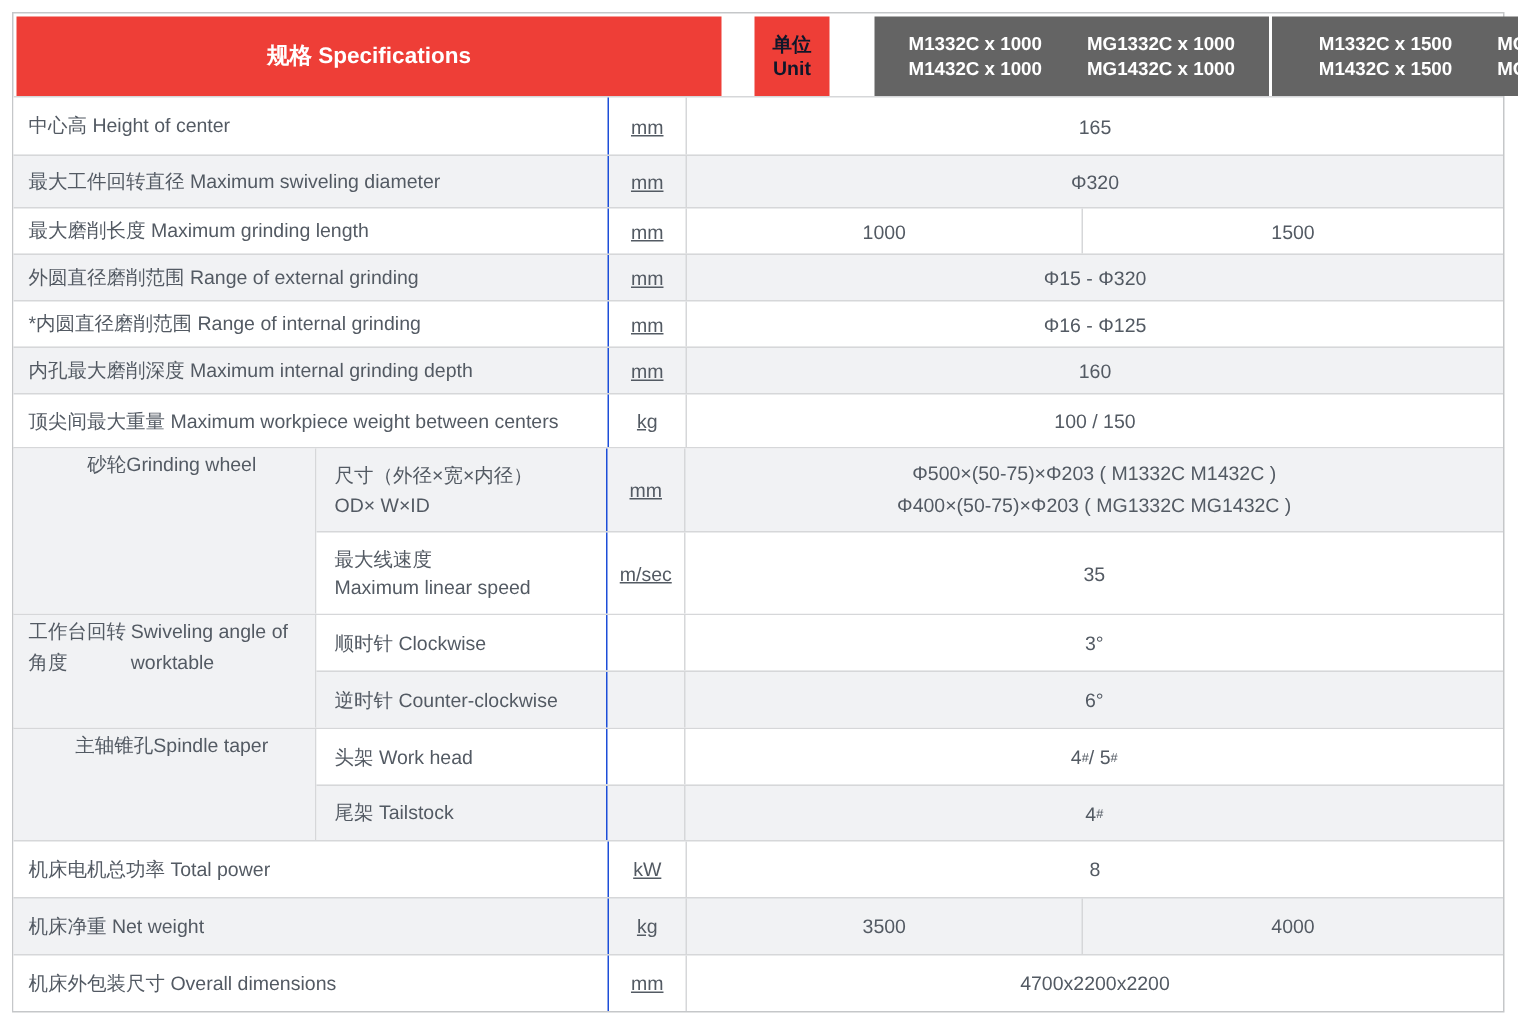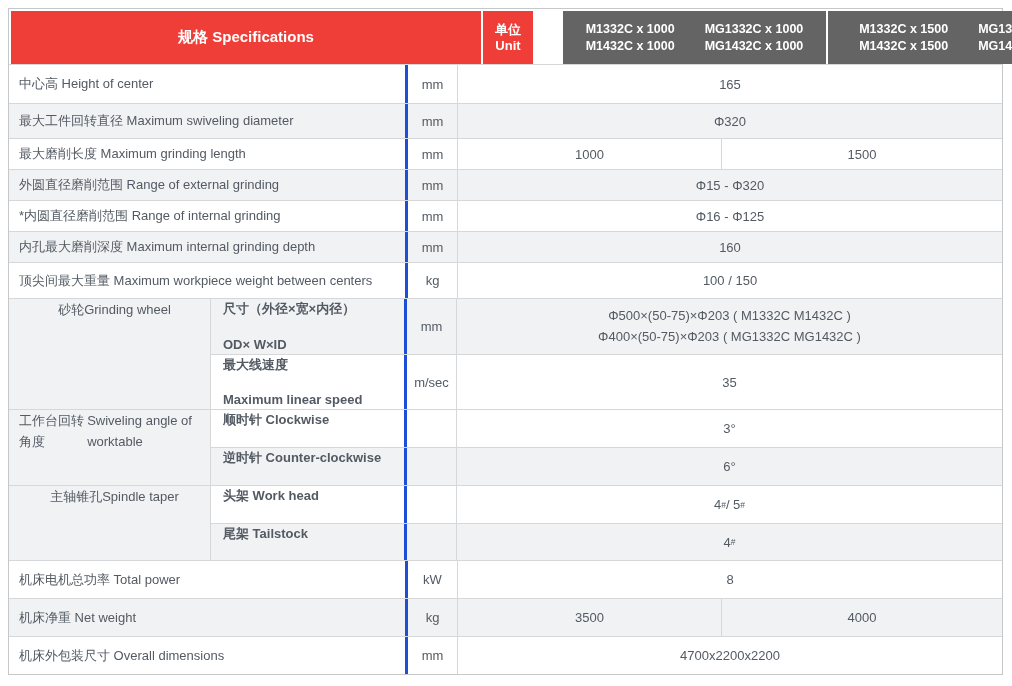--- a/index.html
+++ b/index.html
@@ -23,23 +23,23 @@
     height:53px;
   }
   .h-spec{
     box-sizing:border-box;width:470px;flex:none;
     background:#ee3e37;color:#ffffff;
     display:flex;align-items:center;justify-content:center;
     font-size:15px;font-weight:bold;
   }
   .h-unit{
     box-sizing:border-box;width:50px;flex:none;
-    background:#ee3e37;color:#ffffff;
+    background:#ee3e37;color:#0f172a;
     display:flex;flex-direction:column;align-items:center;justify-content:center;
-    font-size:13px;font-weight:bold;line-height:1.2;text-align:center;
+    font-size:13px;font-weight:bold;line-height:1.2;text-align:center;margin-left:20px;
   }
   .h-models{flex:none;width:545px;display:flex;gap:2px;padding-left:28px;}
   .h-mcol{
     box-sizing:border-box;background:#646464;color:#ffffff;
     display:flex;align-items:center;justify-content:center;gap:30px;
     font-size:12.5px;font-weight:bold;line-height:1.3;
   }
   .h-mcol.left{width:263px;flex:none;}
   .h-mcol.right{flex:1;}
   .mpair{text-align:left;}
@@ -47,23 +47,23 @@
   .row{display:flex;align-items:stretch;border-top:1px solid #d6d7d9;background:#ffffff;}
   .row.gray{background:#f1f2f4;}
   .gblock{display:flex;align-items:stretch;border-top:1px solid #d6d7d9;}
   .c-label{
     box-sizing:border-box;width:396px;flex:none;
     display:flex;align-items:center;
     padding-left:10px;font-size:13px;
   }
   .c-unit{
     box-sizing:border-box;width:52px;flex:none;
-    border-left:3px solid #1d4ed8;
+    border-left:1px solid #1d4ed8;
     display:flex;align-items:center;justify-content:center;
-    font-size:13px;text-align:right;
+    font-size:13px;text-align:right;text-decoration:underline;
   }
   .c-val{
     box-sizing:border-box;flex:1;
     border-left:1px solid #d6d7d9;
     display:flex;align-items:center;justify-content:center;
     font-size:13px;text-align:center;
   }
   .c-val.two{flex-direction:column;line-height:1.55;}
   .c-val.split-l{flex:none;width:264px;}
   
@@ -71,22 +71,22 @@
     box-sizing:border-box;width:202px;flex:none;
     background:#f1f2f4;border-right:1px solid #d6d7d9;
     display:flex;flex-direction:row;justify-content:center;
     padding-left:10px;font-size:13px;line-height:1.65;
   }
   .g-rows{flex:1;display:flex;flex-direction:column;}
   .g-rows .row{border-top:none;}
   .g-rows .row + .row{border-top:1px solid #d6d7d9;}
   .c-sublabel{
     box-sizing:border-box;width:193px;flex:none;
-    display:flex;flex-direction:column;justify-content:space-between;
-    padding-left:12px;font-size:13px;line-height:1.5;font-weight:bold;
+    display:flex;flex-direction:column;justify-content:center;
+    padding-left:12px;font-size:13px;line-height:1.5;
   }
   
   .h38{height:38px;} .h34{height:34px;} .h30{height:30px;} .h35{height:35px;}
   .h55{height:55px;} .h54{height:54px;} .h37{height:37px;} .h36{height:36px;}
   sup{font-size:8.5px;line-height:0;}
 </style>
 </head>
 <body>
 
 <div class="wrap">

